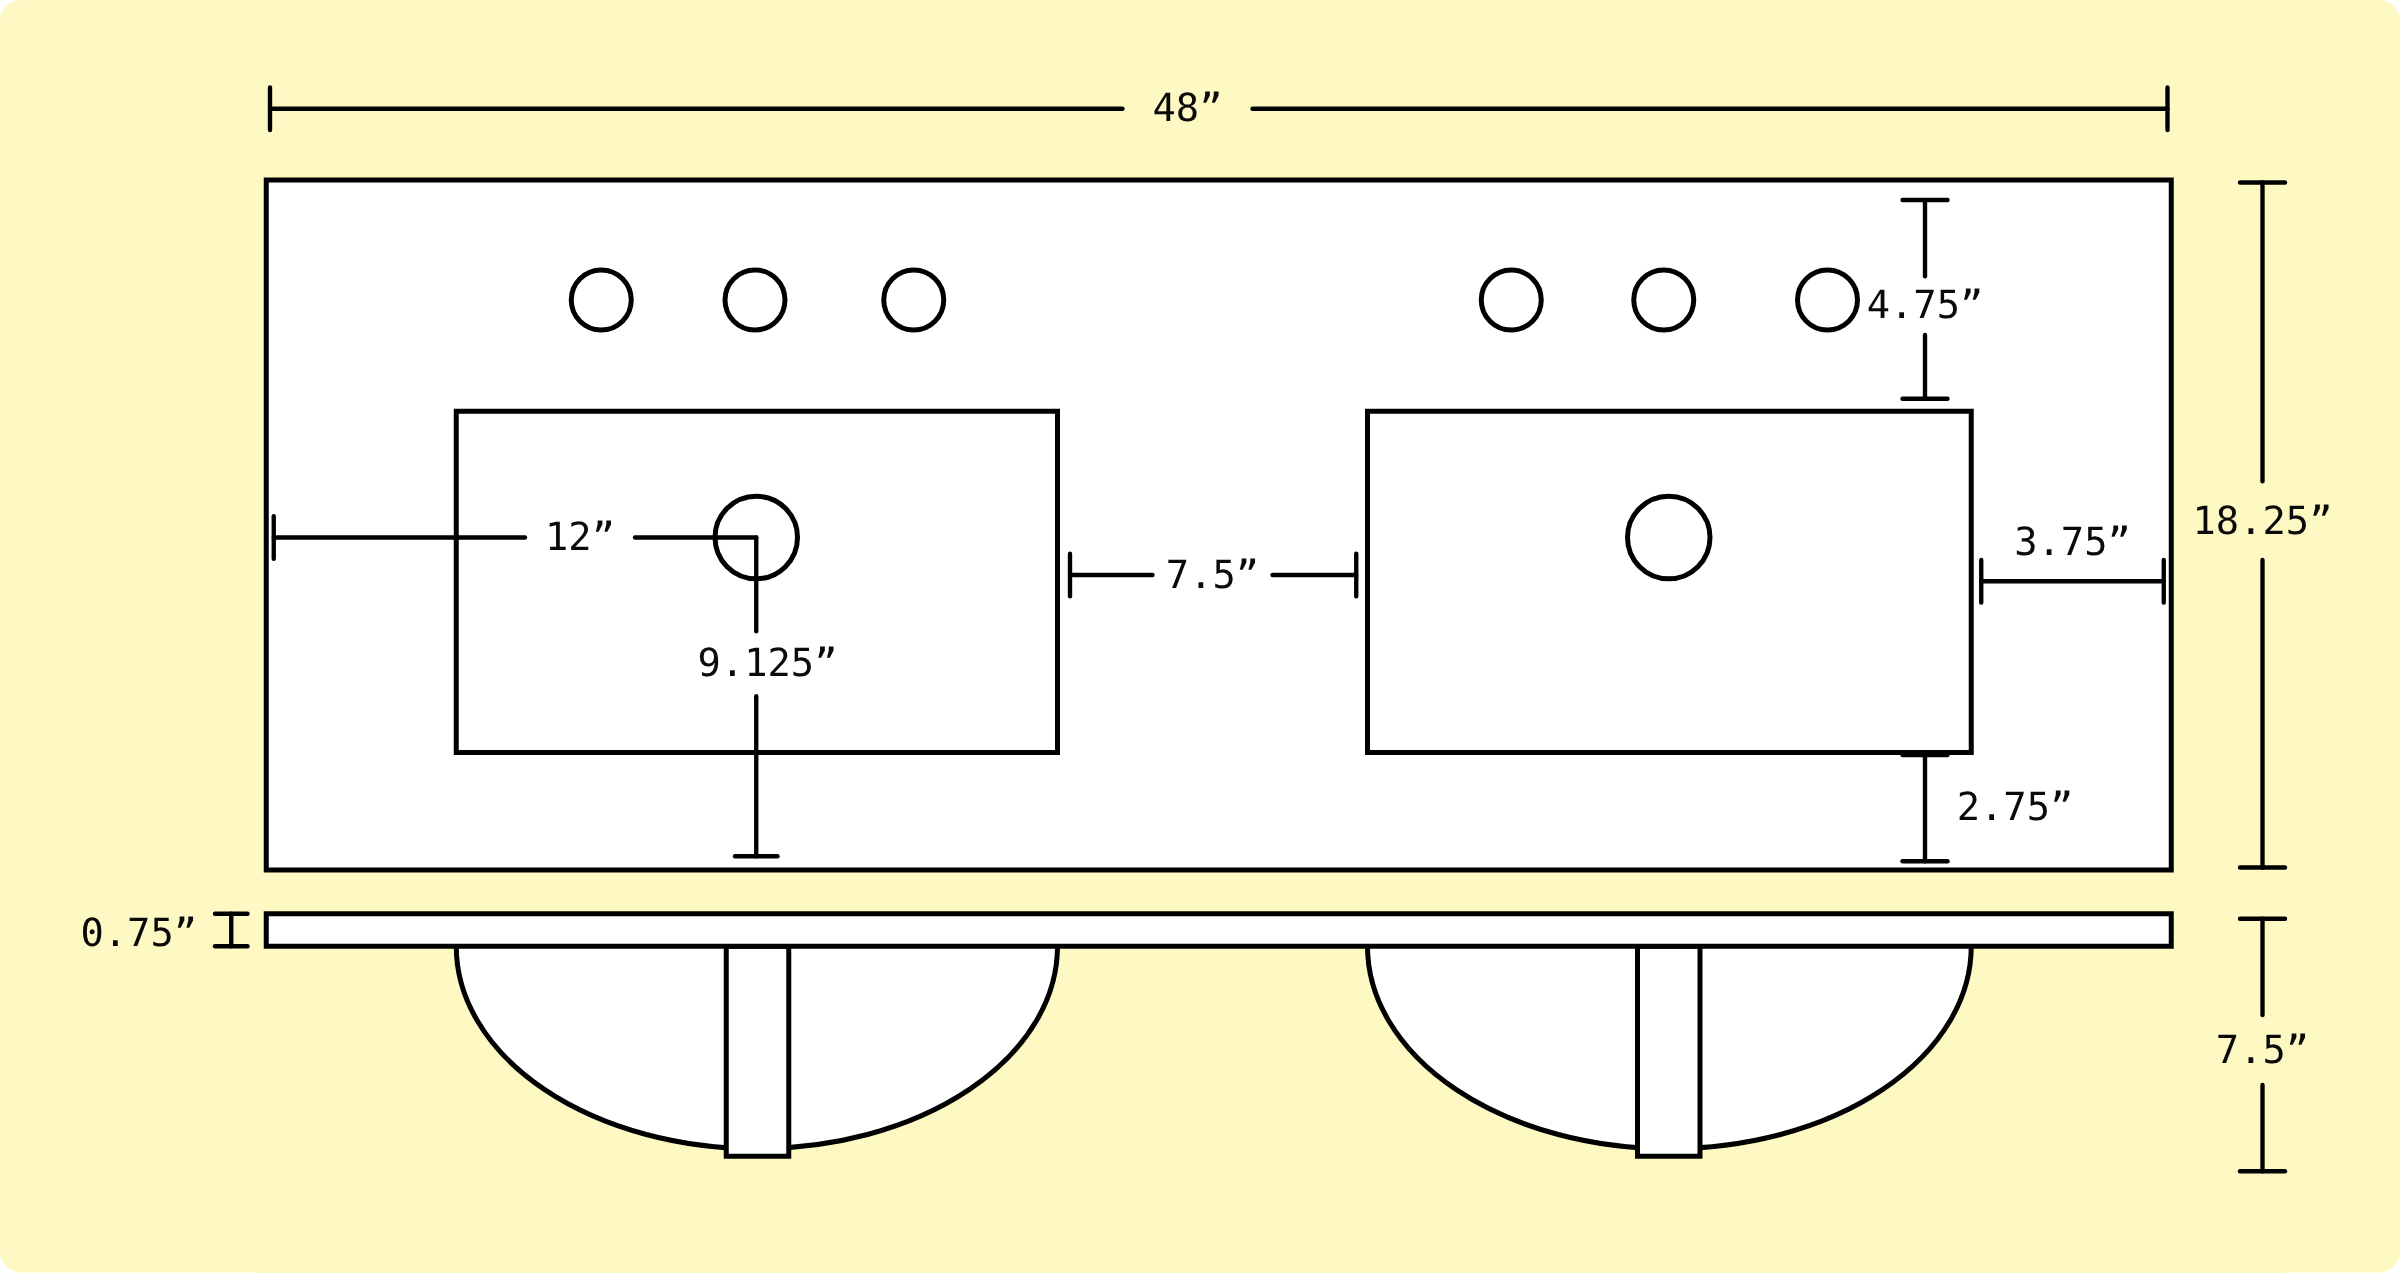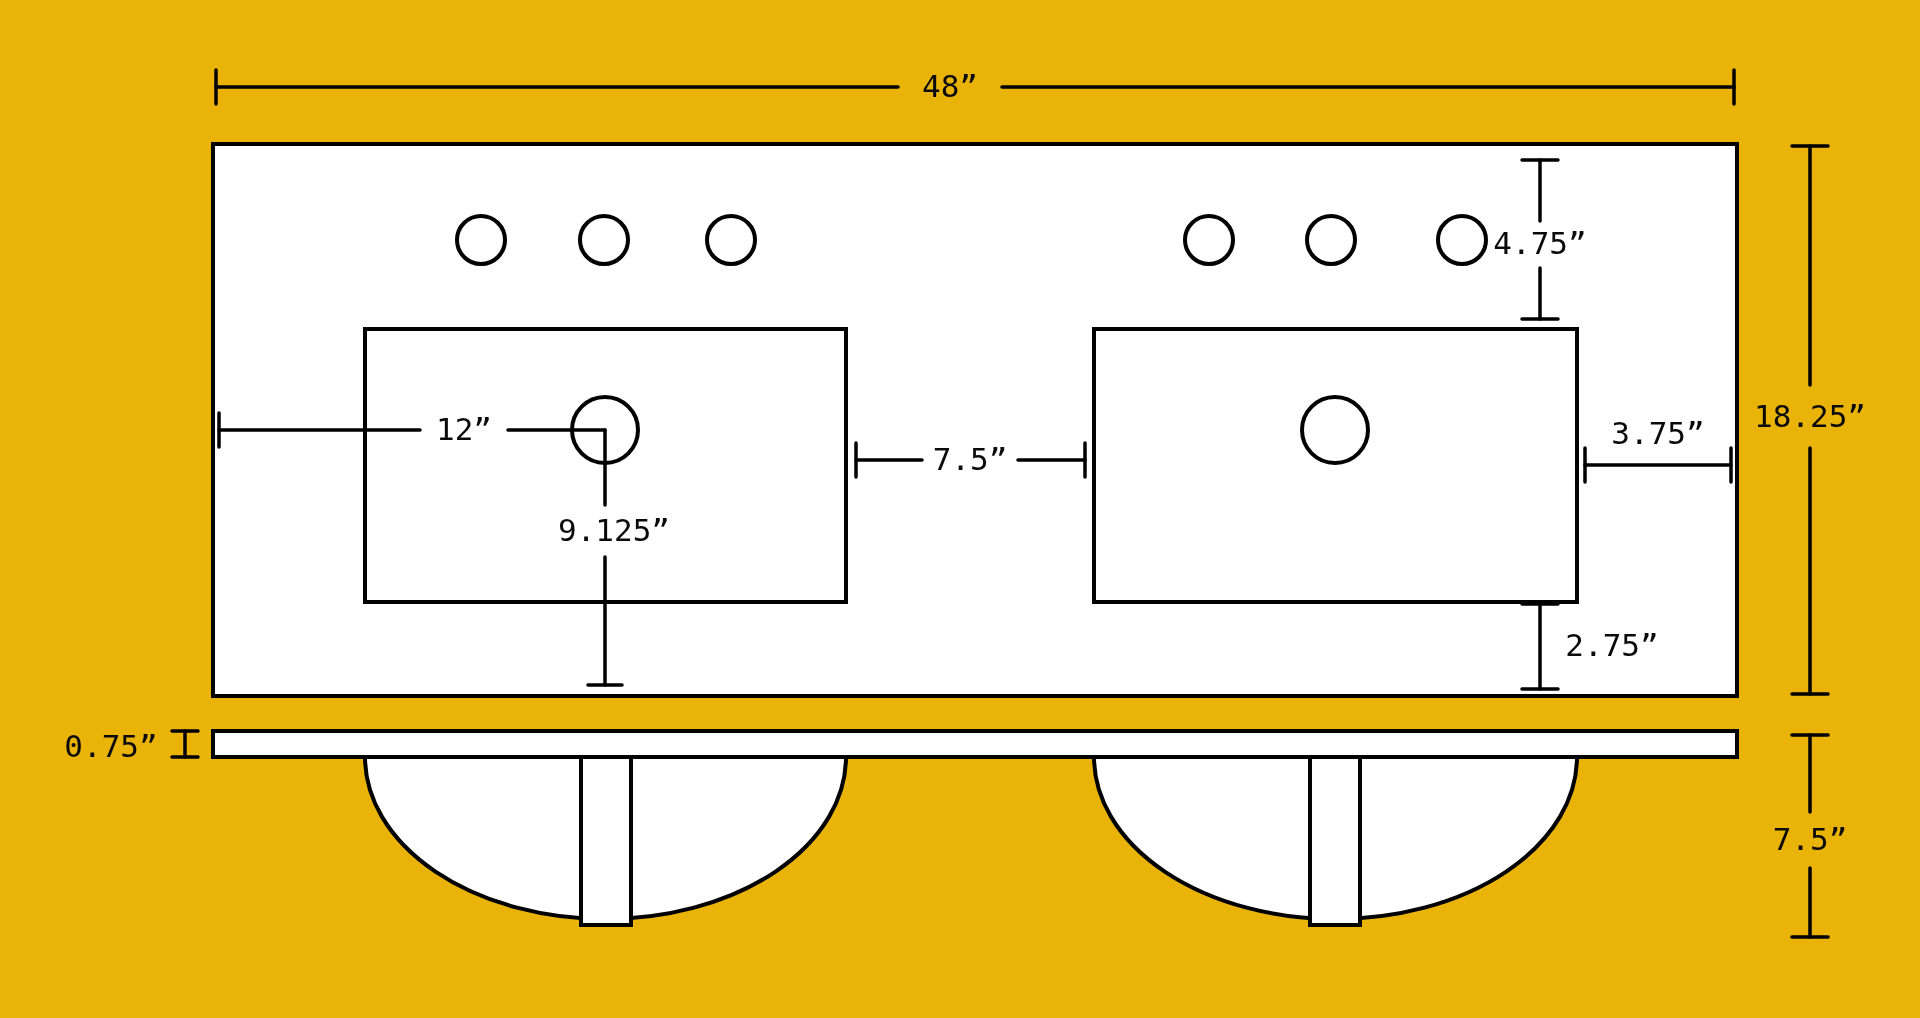--- a/index.html
+++ b/index.html
@@ -7,21 +7,22 @@
     padding: 0;
     background: #ffffff;
     width: 1920px;
     height: 1018px;
     overflow: hidden;
   }
   .stage {
     position: relative;
     width: 1920px;
     height: 1018px;
-    background: #eab308;
+    background: #fef9c3;
+    border-radius: 17px;
   }
   svg { display: block; }
   .outline {
     fill: #ffffff;
     stroke: #000000;
     stroke-width: 4;
   }
   .hole {
     fill: #ffffff;
     stroke: #000000;

